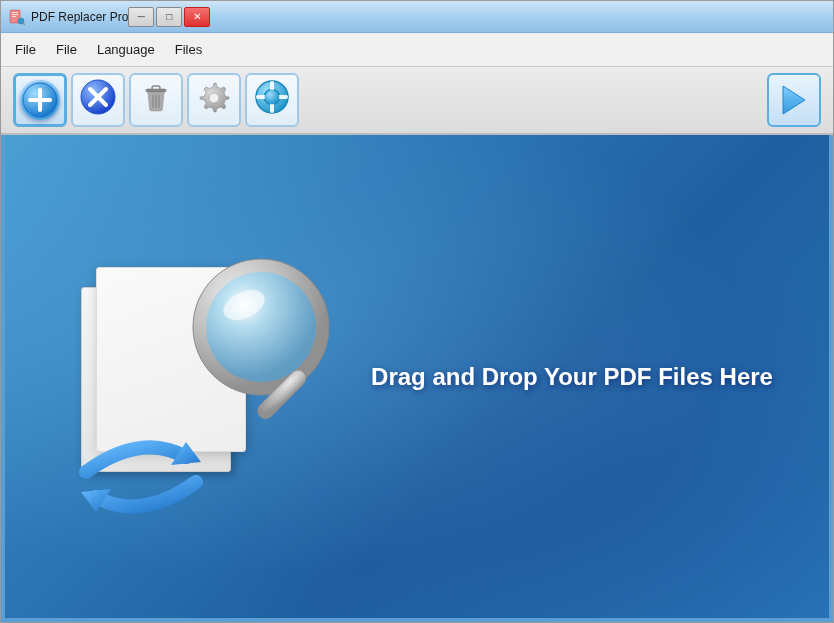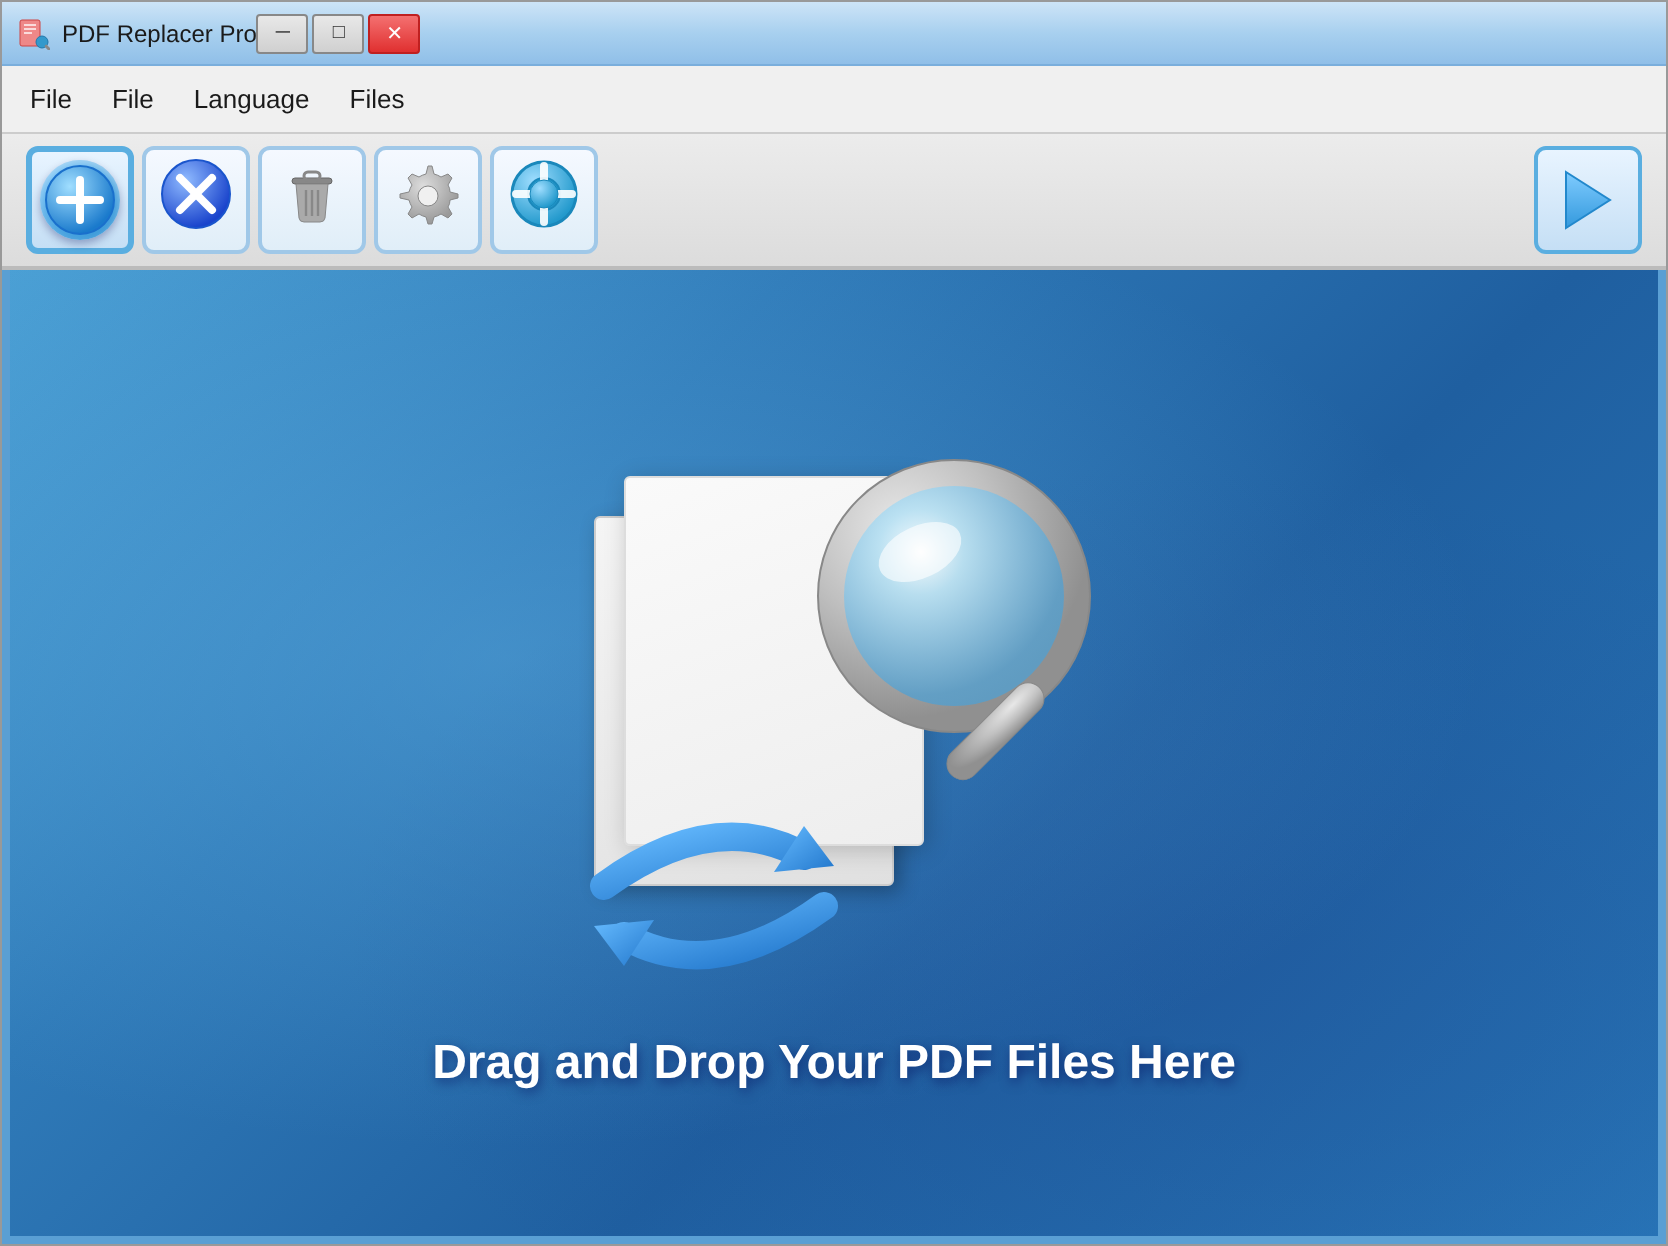--- a/index.html
+++ b/index.html
@@ -184,21 +184,21 @@
       content: '';
       position: absolute;
       inset: 0;
       background: 
         radial-gradient(ellipse at 30% 40%, rgba(100, 180, 230, 0.4) 0%, transparent 60%),
         radial-gradient(ellipse at 70% 70%, rgba(30, 80, 150, 0.5) 0%, transparent 50%);
     }
 
     .drop-zone-content {
       display: flex;
-      flex-direction: column;
+      flex-direction: row;
       align-items: center;
       justify-content: center;
       gap: 30px;
       position: relative;
       z-index: 1;
     }
 
     
     .app-icon {
       position: relative;

